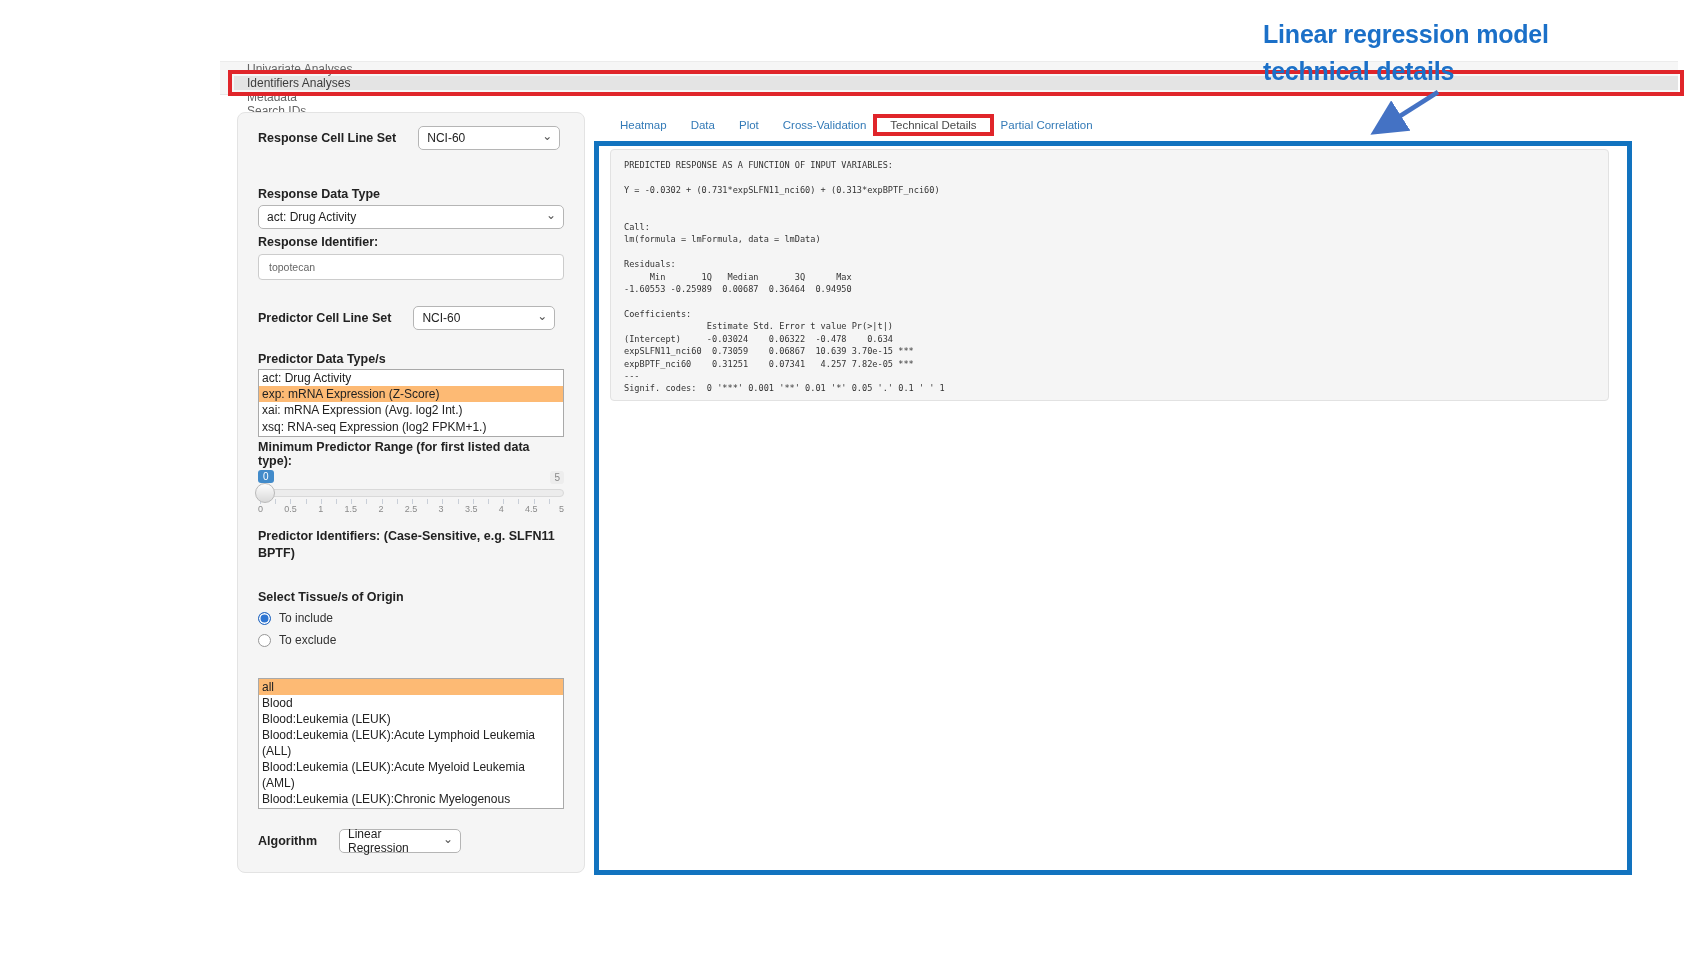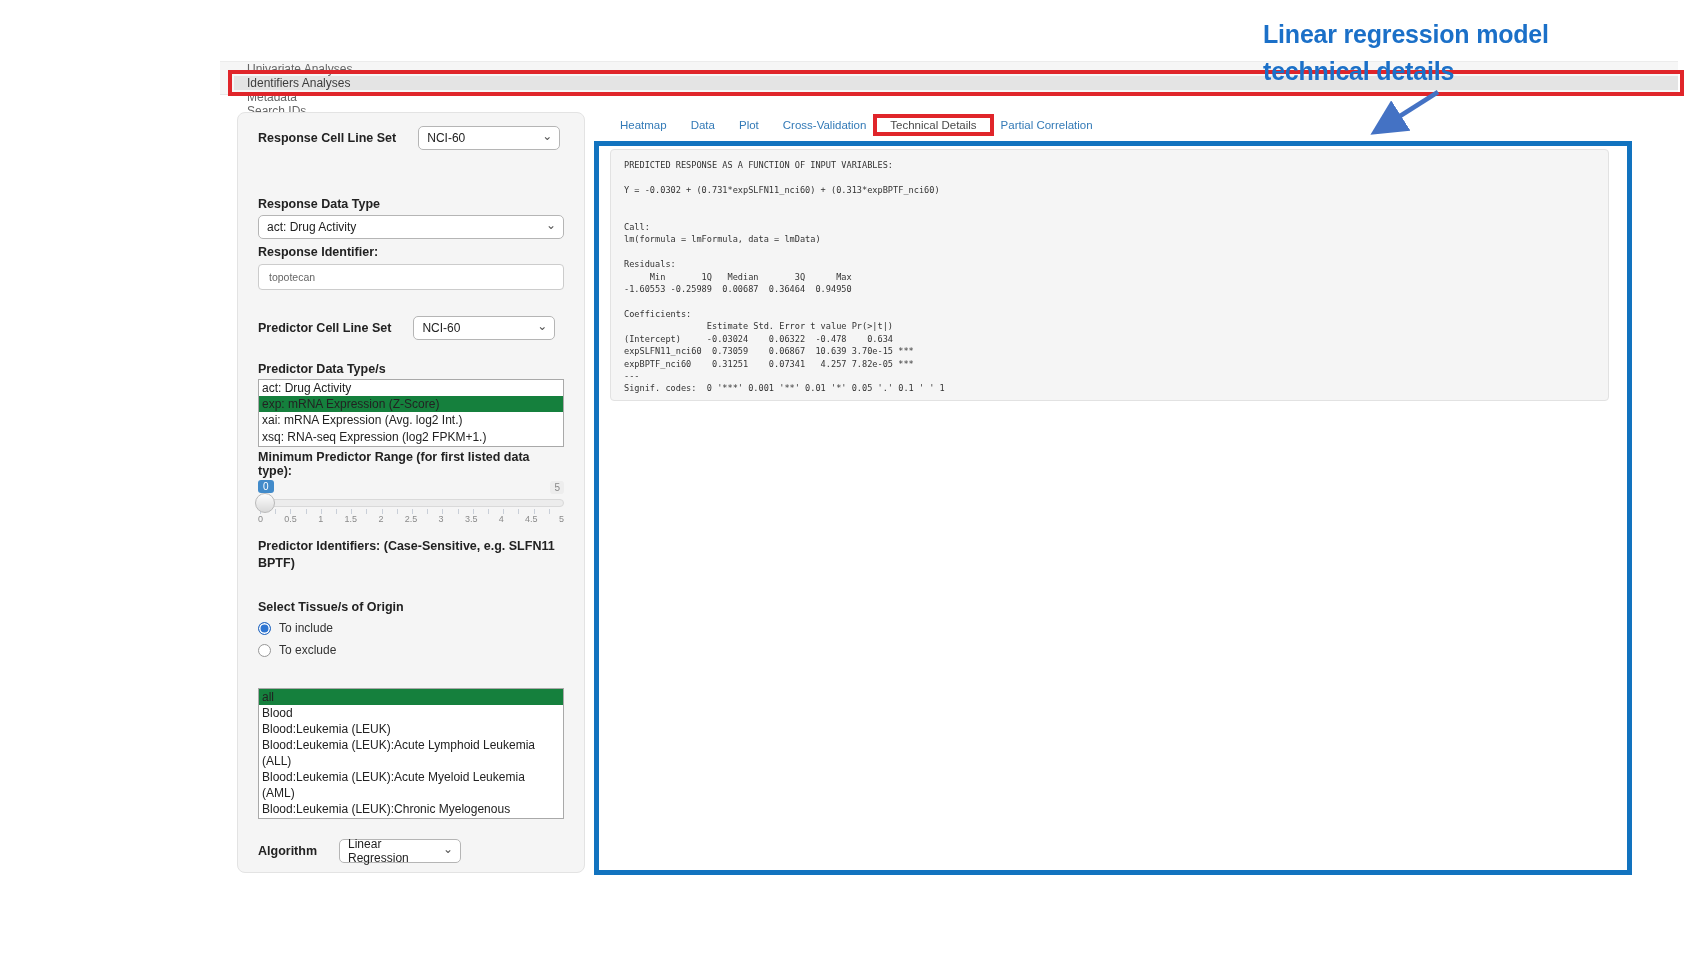--- a/index.html
+++ b/index.html
@@ -30,21 +30,21 @@
   .sel { background:#fff; border:1px solid #b5b5b5; border-radius:5px; height:24px;
          display:flex; align-items:center; justify-content:space-between;
          padding:0 7px 0 8px; font-size:12px; color:#222; cursor:pointer; }
   .sel .chev { color:#555; font-size:12px; line-height:1; transform:translateY(-2px); }
   .sel.w-mid { width:142px; }
   .sel.w-full { width:100%; }
   .txt-input { width:100%; height:26px; background:#fff; border:1px solid #ccc; border-radius:4px;
                padding:0 10px; font-size:10.5px; color:#666; font-family:"Liberation Sans",sans-serif; }
   .listbox { width:100%; background:#fff; border:1px solid #a9a9a9; overflow:hidden; }
   .listbox .opt { font-size:12px; color:#222; padding:0 3px; line-height:16.2px; white-space:normal; }
-  .listbox .opt.selected { background:#15803d; }
+  .listbox .opt.selected { background:#fdba74; }
   .listbox.h-4 { height:68px; }
   .listbox.h-tissue { height:131px; }
   .listbox.h-tissue .opt { line-height:16px; }
 
   
   .slider-wrap { position:relative; height:48px; margin-top:2px; }
   .slider-badge { position:absolute; left:0; top:0; background:#428bca; color:#fff; font-size:10px;
                   padding:1px 5px; border-radius:3px; }
   .slider-max { position:absolute; right:0; top:1px; background:#ededed; color:#888; font-size:10px;
                 padding:1px 4px; border-radius:3px; }
@@ -106,21 +106,21 @@
   <div class="sidebar">
 
     <div class="row-inline" style="margin-top:0;">
       <span class="lbl">Response Cell Line Set</span>
       <div class="sel w-mid">
         <span>NCI-60</span>
         <span class="chev">⌄</span>
       </div>
     </div>
 
-    <div class="lbl" style="margin-top:47px;">Response Data Type</div>
+    <div class="lbl" style="margin-top:37px;">Response Data Type</div>
     <div class="sel w-full" style="margin-top:4px;">
       <span>act: Drug Activity</span>
       <span class="chev">⌄</span>
     </div>
 
     <div class="lbl" style="margin-top:6px;">Response Identifier:</div>
     <input class="txt-input" style="margin-top: 5px;" value="topotecan">
 
     <div class="row-inline" style="margin-top:26px;text-align:center;">
       <span class="lbl">Predictor Cell Line Set</span>

